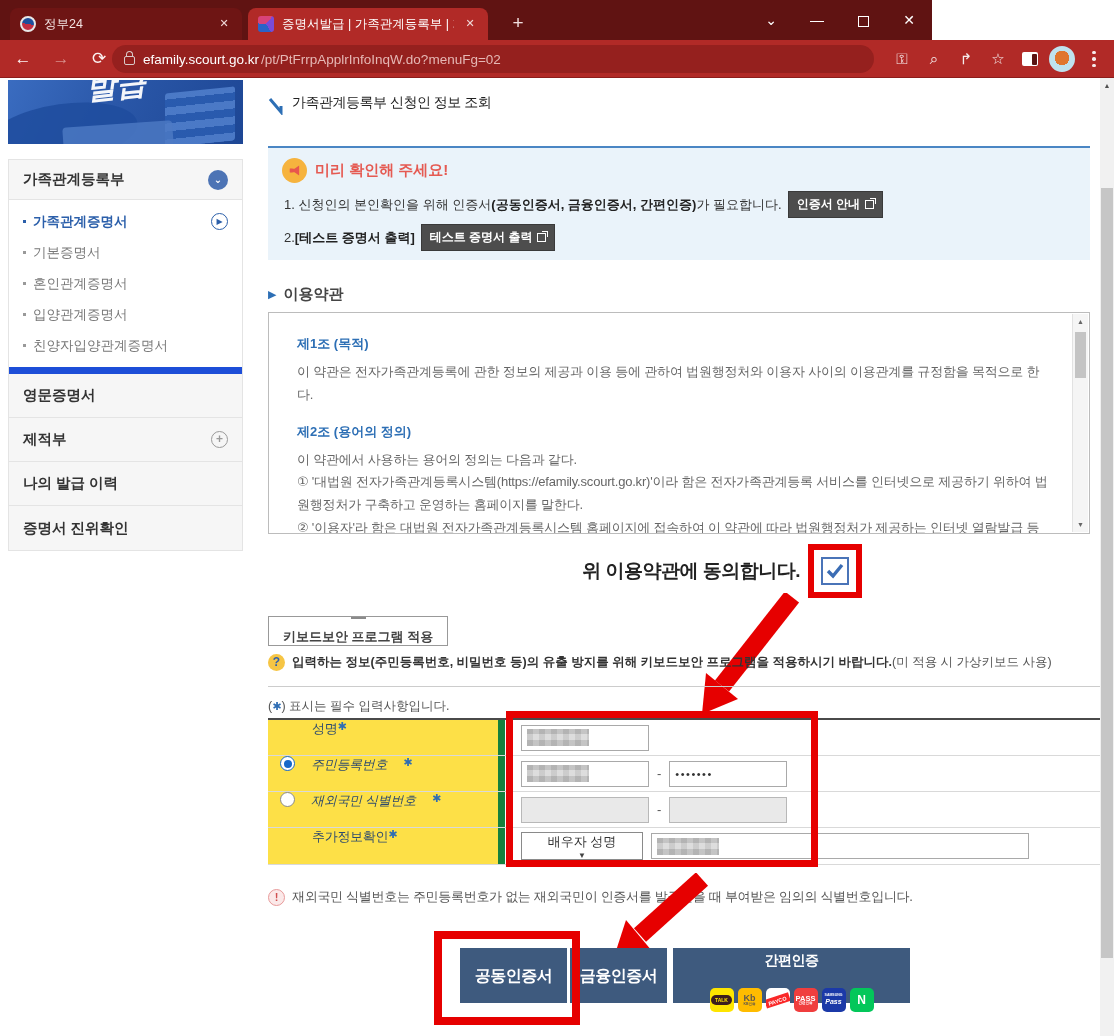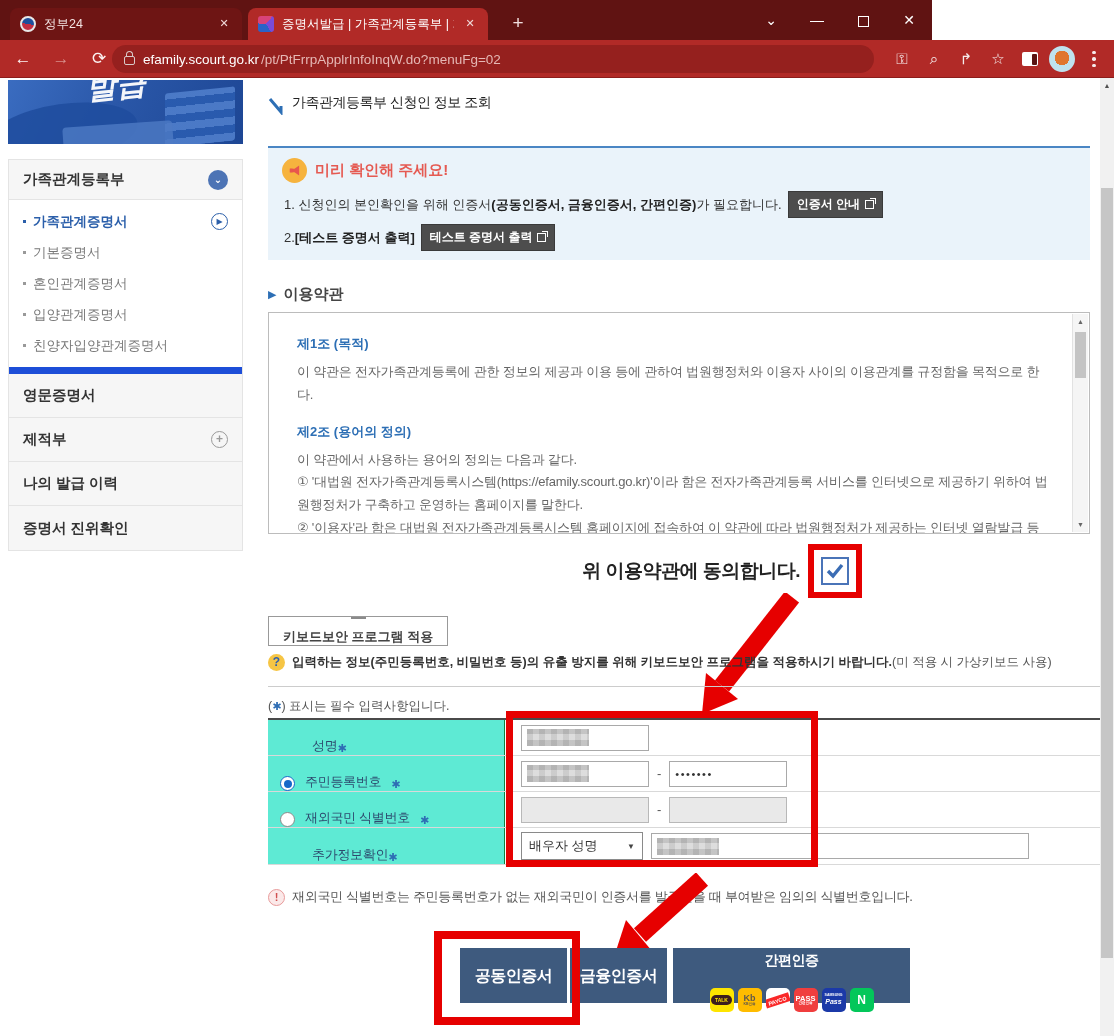--- a/index.html
+++ b/index.html
@@ -100,36 +100,36 @@
   .q-circ { width:17px; height:17px; border-radius:50%; background:#f6c544; color:#2d5fae; font-size:12px; font-weight:bold; text-align:center; line-height:17px; }
   .kb-help b { color:#333; }
 
   .divider { position:absolute; left:268px; top:608px; width:832px; border-top:1px solid #ccc; }
   .req-note { position:absolute; left:268px; top:620px; font-size:12.5px; color:#555; }
   .star { color:#2e6db4; font-size:11px; }
 
   .form-table { position:absolute; left:268px; top:640px; width:832px; border-top:2px solid #4a4a4a; border-bottom:1px solid #d9d9d9; }
   .f-row { display:flex; height:36px; border-bottom:1px solid #d9d9d9; }
   .f-row:last-child { border-bottom:none; }
-  .f-label { width:237px; background:#5eead4; border-right:1px solid #15803d; display:flex; align-items:flex-end; padding-left:44px; font-size:13px; color:#2d4a6e; letter-spacing:-.3px; }
-  .f-label.radio-label { padding-left:12px; gap:10px; }
+  .f-label { width:237px; background:#fde047; border-right:7px solid #15803d; display:flex; align-items:flex-start; padding-left:44px; font-size:13px; color:#2d4a6e; letter-spacing:-.3px; }
+  .f-label.radio-label { padding-left:12px; gap:16px;font-style:italic; }
   .f-value { flex:1; display:flex; align-items:center; padding-left:16px; gap:8px; background:#fff; }
   .radio { width:15px; height:15px; border-radius:50%; border:1px solid #8a8a8a; background:#fff; position:relative; }
   .radio.on { border:1px solid #1668c9; }
   .radio.on:after { content:""; position:absolute; left:2.5px; top:2.5px; width:8px; height:8px; border-radius:50%; background:#1668c9; }
   .inp { height:26px; border:1px solid #a9a9a9; background:#fff; display:flex; align-items:center; padding:0 5px; }
   .inp.w1 { width:128px; }
   .inp.w2 { width:118px; }
   .inp.disabled { background:#e9e9e9; border-color:#b8b8b8; }
   .blurval { width:62px; height:17px; background:
       repeating-linear-gradient(0deg, rgba(175,175,175,.55) 0 6px, rgba(220,220,220,.55) 6px 12px),
       repeating-linear-gradient(90deg, #b9b9b9 0 6px, #dedede 6px 12px); }
   .dots { font-size:11px; letter-spacing:1.5px; color:#333; }
   .dash { color:#555; font-size:13px; }
-  .selectbox { width:122px; height:28px; border:1px solid #8a8a8a; background:#fff; display:flex; align-items:center; justify-content:space-between; padding:0 7px; font-size:13px; color:#333; }
+  .selectbox { width:122px; height:28px; border:1px solid #8a8a8a; background:#fff; display:flex; align-items:center; justify-content:space-between; padding:0 7px; font-size:13px; color:#333;flex-direction:column; }
   .selectbox .sel-arr { font-size:8px; color:#444; }
   .inp.long { width:378px; }
 
   .red-rect-form { position:absolute; left:506px; top:633px; width:312px; height:156px; border:7px solid #e60000; pointer-events:none; }
   .red-rect-btn  { position:absolute; left:434px; top:853px; width:146px; height:94px; border:8px solid #e60000; pointer-events:none; }
 
   .foreign-note { position:absolute; left:268px; top:810px; display:flex; align-items:center; gap:7px; font-size:13px; color:#555; letter-spacing:-.3px; }
   .ex-circ { width:17px; height:17px; border-radius:50%; border:1.5px solid #e89a9a; color:#d05050; font-size:11px; font-weight:bold; text-align:center; line-height:15px; background:#fbe9e9; }
 
   .btn-row { position:absolute; left:268px; top:870px; width:832px; height:56px; }

